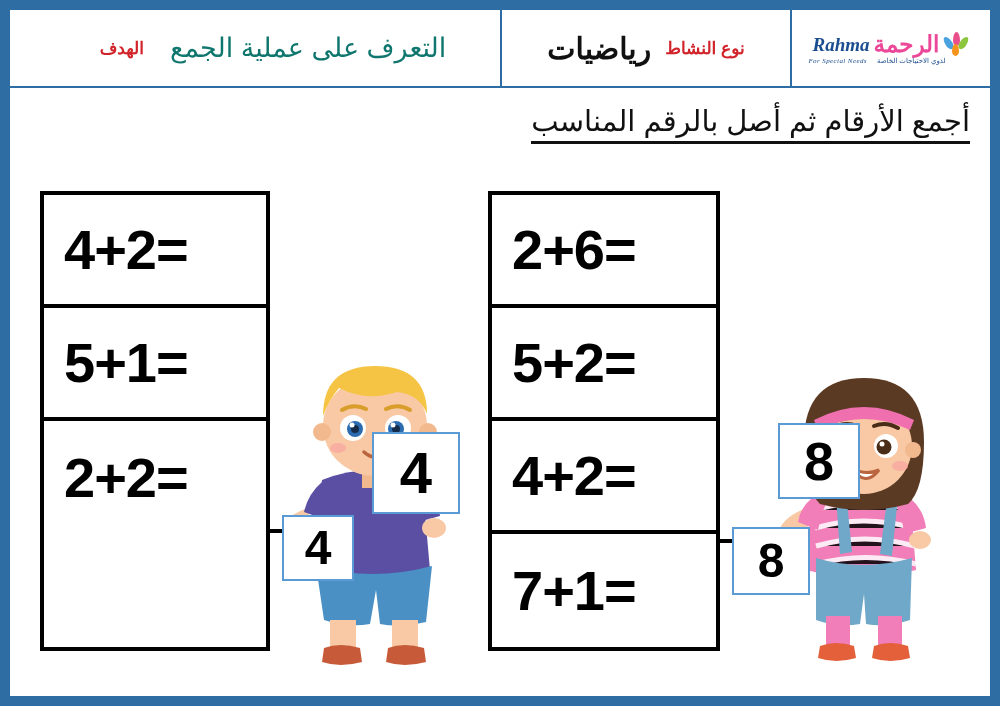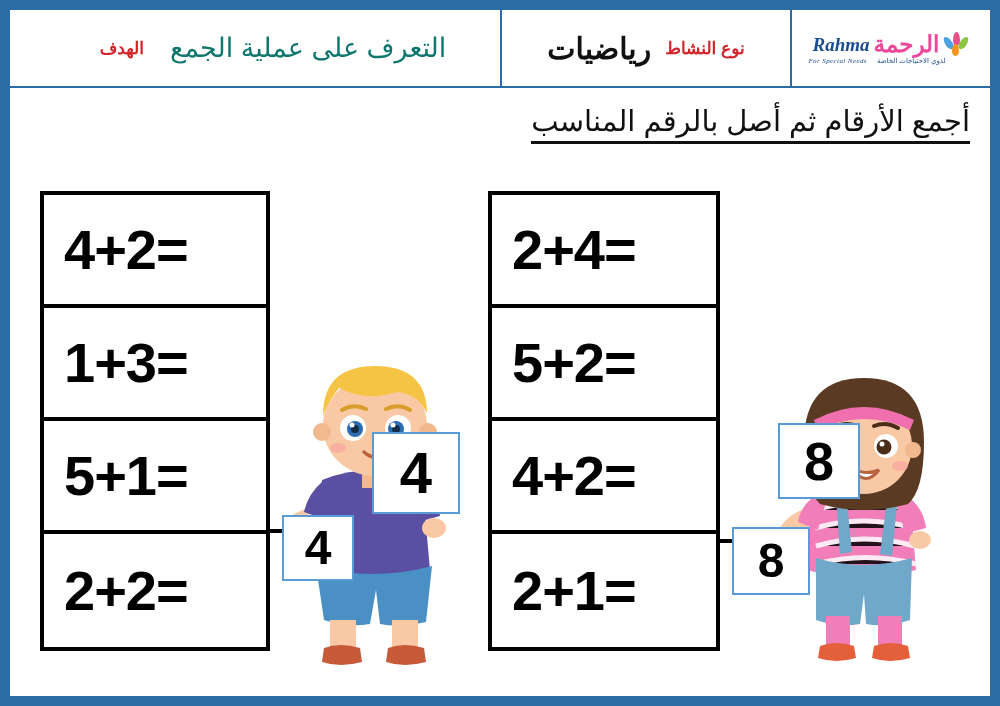--- a/index.html
+++ b/index.html
@@ -386,42 +386,39 @@
     <ellipse cx="60" cy="108" rx="8" ry="5" fill="#f8a9a0" opacity="0.85"></ellipse>
     <ellipse cx="130" cy="108" rx="8" ry="5" fill="#f8a9a0" opacity="0.85"></ellipse>
     <path d="M82 110 q13 20 27 2 q-14 6 -27 -2 z" fill="#ffffff" stroke="#b9643f" stroke-width="3"></path>
   </svg>
 
   <div class="eq-table" id="table-left">
     <div class="eq-row">
       <span class="eq-text">4+2=</span>
     </div>
     <div class="eq-row">
-      <span class="eq-text">1+3=</span>
-    </div>
-    <div class="eq-row">
       <span class="eq-text">5+1=</span>
     </div>
     <div class="eq-row">
       <span class="eq-text">2+2=</span>
     </div>
   </div>
 
   <div class="eq-table" id="table-right">
     <div class="eq-row">
-      <span class="eq-text">2+4=</span>
+      <span class="eq-text">2+6=</span>
     </div>
     <div class="eq-row">
       <span class="eq-text">5+2=</span>
     </div>
     <div class="eq-row">
       <span class="eq-text">4+2=</span>
     </div>
     <div class="eq-row">
-      <span class="eq-text">2+1=</span>
+      <span class="eq-text">7+1=</span>
     </div>
   </div>
 
   <div class="connector" id="connector-left"></div>
   <div class="connector" id="connector-right"></div>
 
   <div class="answer-box" id="answer-small-left">
     <span class="answer-text">4</span>
   </div>
   <div class="answer-box" id="card-left">

